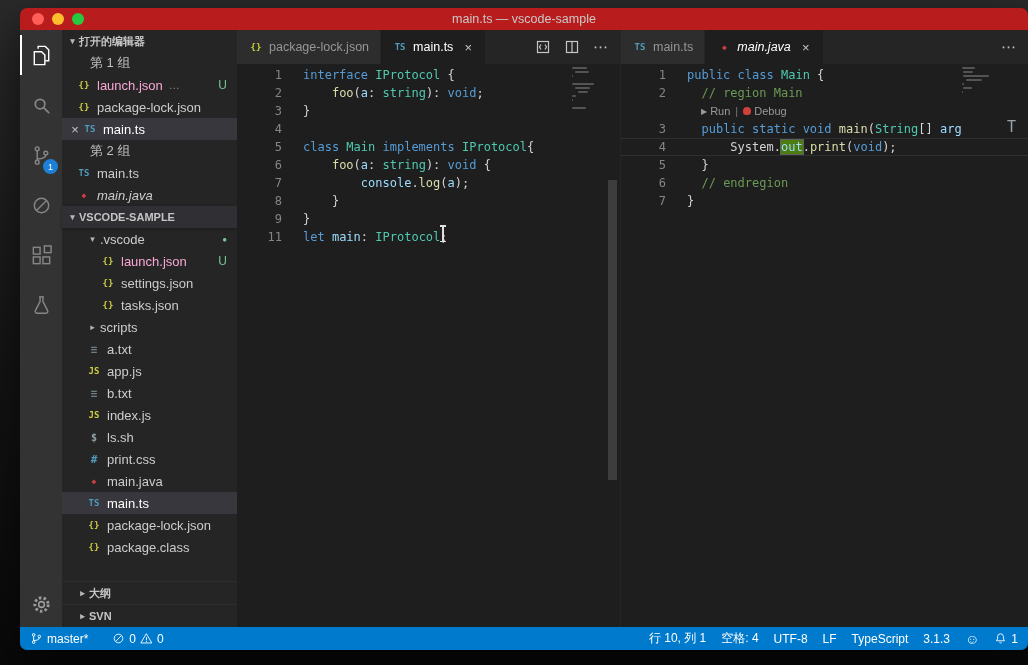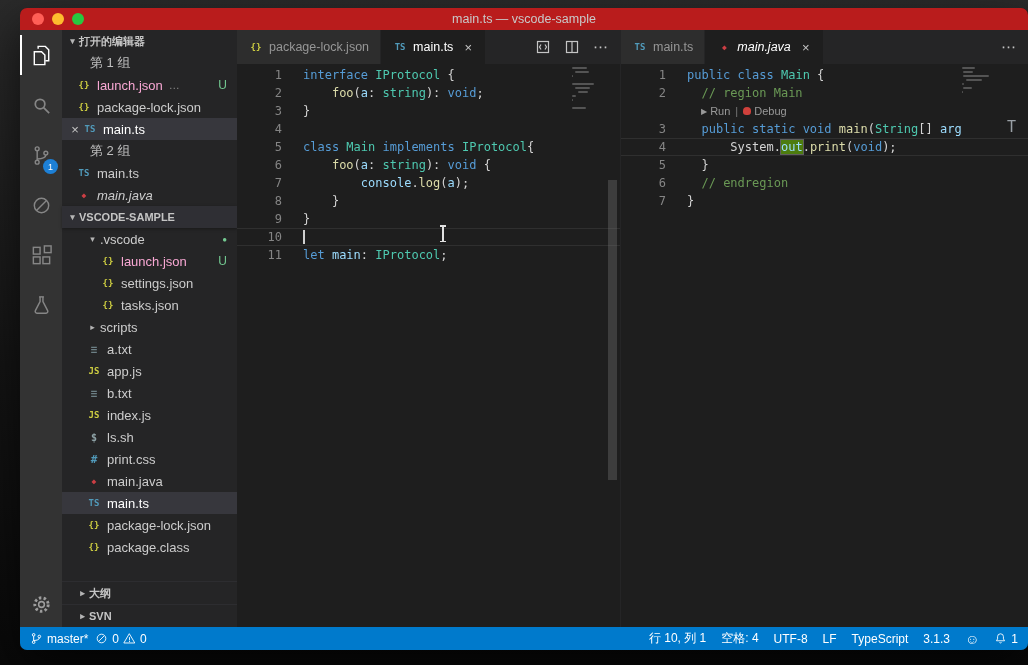--- a/index.html
+++ b/index.html
@@ -86,21 +86,21 @@
   .egroup.left .minimap{right:14px;}
   .egroup.right .minimap{right:32px;}
   .mini-line{height:2px;background:#8a8a8a;opacity:.5;border-radius:1px;flex:0 0 2px;}
   .scrollbar{position:absolute;right:3px;top:116px;width:9px;height:300px;background:rgba(121,121,121,.35);}
   .mouse-ibeam{position:absolute;left:205px;top:162px;width:2px;height:15px;background:#e0e0e0;}
   .mouse-ibeam::before,.mouse-ibeam::after{content:"";position:absolute;left:-2px;width:6px;height:1.5px;background:#e0e0e0;}
   .mouse-ibeam::before{top:-1px}.mouse-ibeam::after{bottom:-1px}
   .stray-t{position:absolute;right:12px;top:54px;color:#9aa0a6;font-size:15px;}
   
   .statusbar{height:23px;background:#007acc;color:#ffffff;display:flex;align-items:center;font-size:12px;padding:0 10px;flex:0 0 auto;}
-  .sb-left{display:flex;align-items:center;gap:7px;}
+  .sb-left{display:flex;align-items:center;gap:24px;}
   .sb-cell{display:flex;align-items:center;gap:4px;}
   .sb-right{margin-left:auto;display:flex;align-items:center;gap:15px;}
   .sb-smiley{font-size:14px;line-height:1;}
   svg.icon{display:block;}
 </style>
 </head>
 <body>
 
 <div class="window">
 
@@ -342,24 +342,20 @@
                 <span class="ltext"><span class="tk-pl">        </span><span class="tk-va">console</span><span class="tk-pl">.</span><span class="tk-fn">log</span><span class="tk-pl">(</span><span class="tk-va">a</span><span class="tk-pl">);</span></span>
               </div>
               <div class="cline">
                 <span class="ln">8</span>
                 <span class="ltext"><span class="tk-pl">    }</span></span>
               </div>
               <div class="cline">
                 <span class="ln">9</span>
                 <span class="ltext"><span class="tk-pl">}</span></span>
               </div>
-              <div class="cline current">
-                <span class="ln">10</span>
-                <span class="ltext"><span class="caret"></span></span>
-              </div>
               <div class="cline">
                 <span class="ln">11</span>
                 <span class="ltext"><span class="tk-kw">let</span><span class="tk-pl"> </span><span class="tk-va">main</span><span class="tk-pl">: </span><span class="tk-ty">IProtocol</span><span class="tk-pl">;</span></span>
               </div>
             </div>
           <div class="minimap">
               <div class="mini-line" style="margin-left: 0px; width: 14.7px;"></div>
               <div class="mini-line" style="margin-left: 2.8px; width: 14.7px;"></div>
               <div class="mini-line" style="margin-left: 0px; width: 0.7px;"></div>
               <div class="mini-line" style="margin-left: 0px; width: 0px;"></div>

